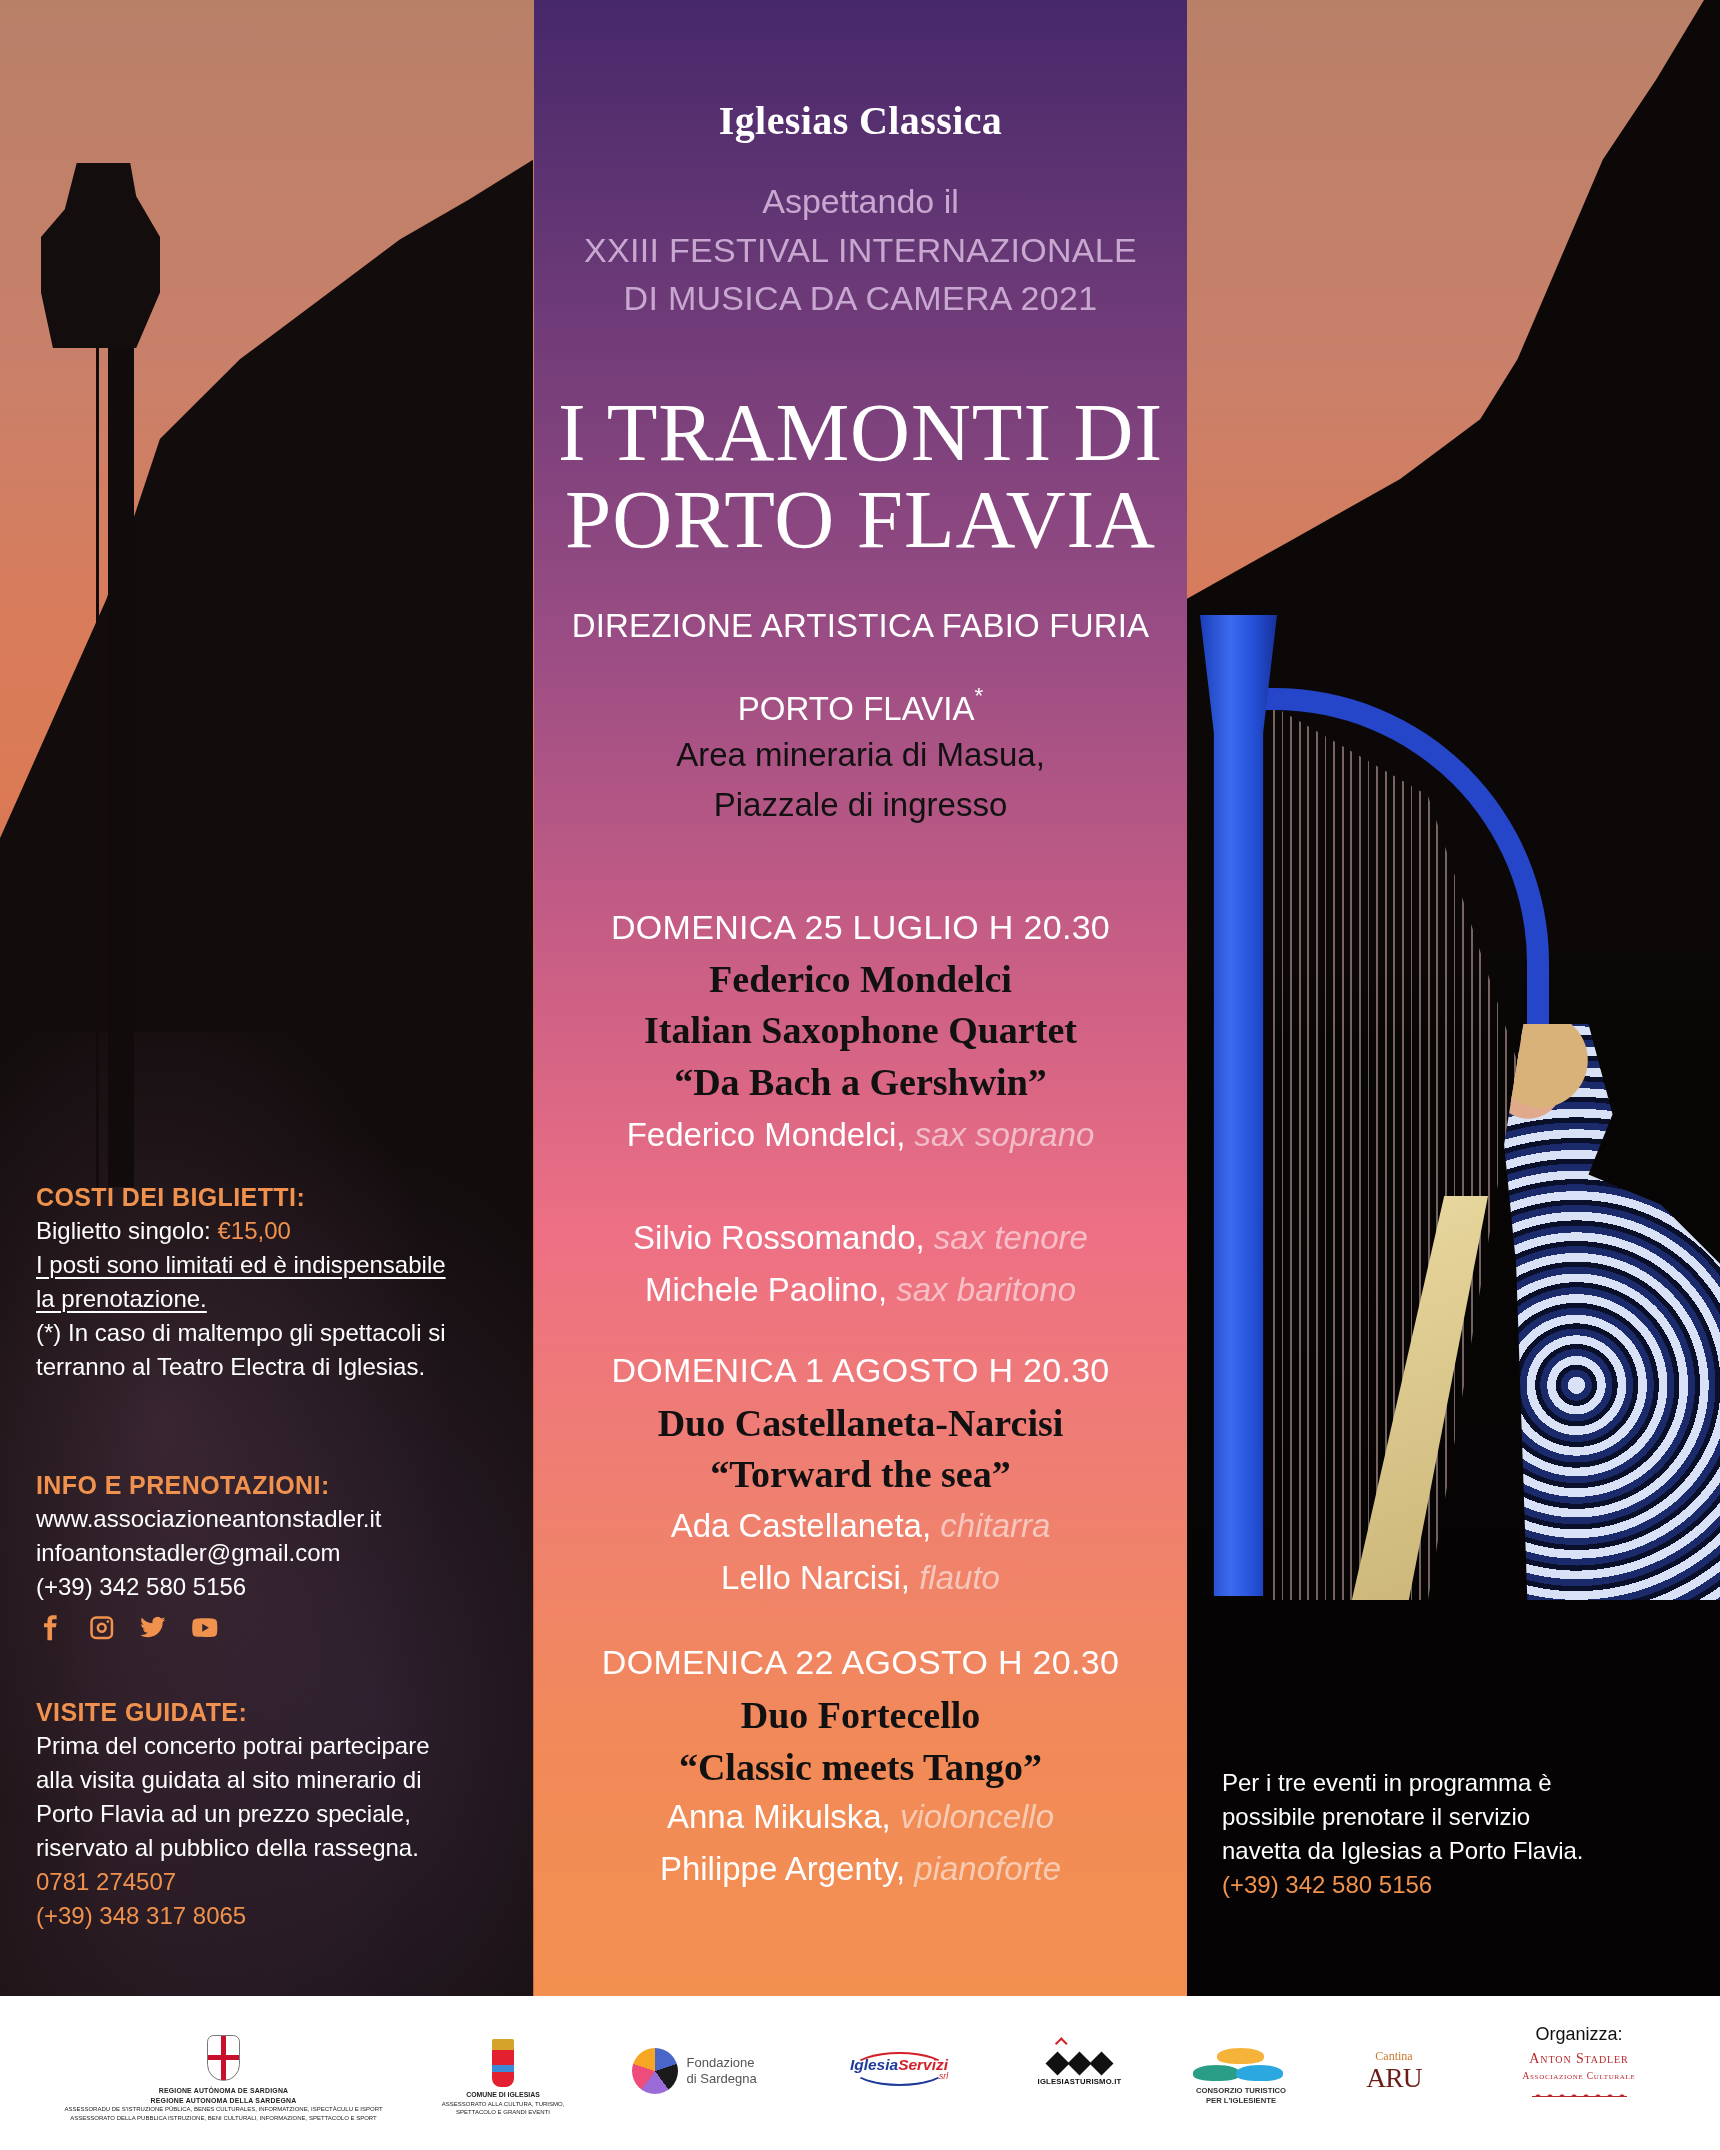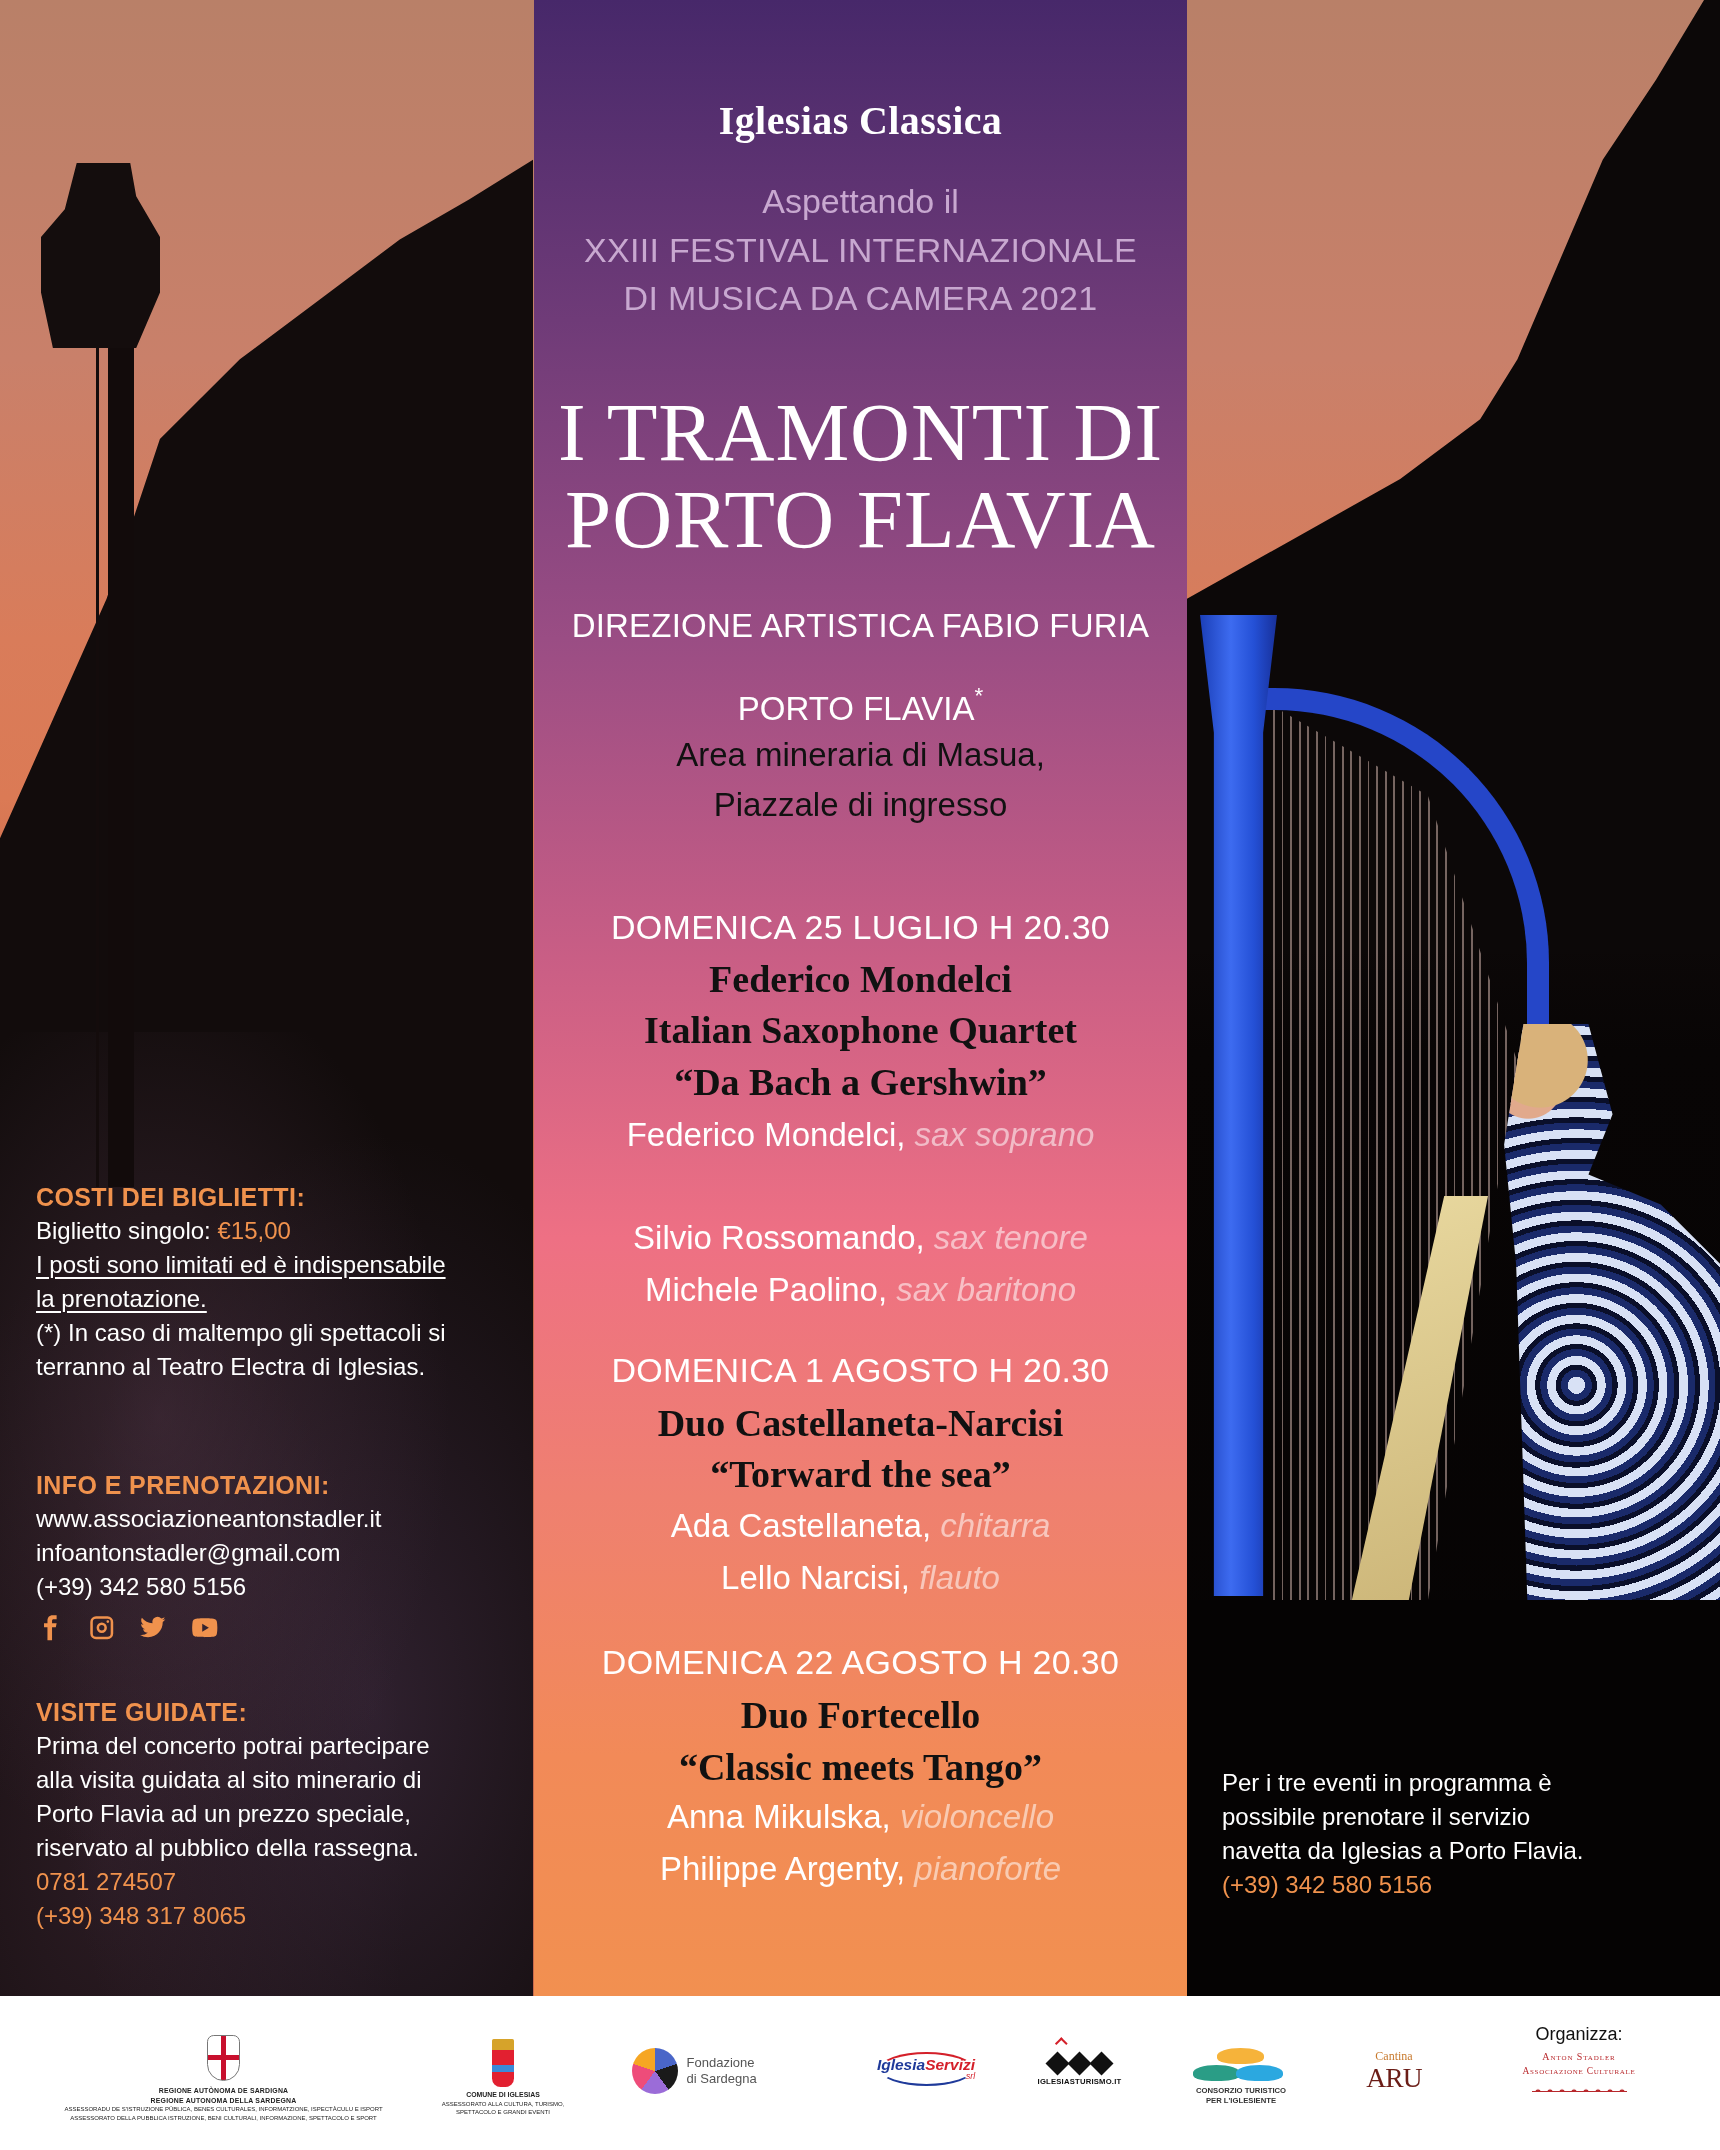--- a/index.html
+++ b/index.html
@@ -148,21 +148,21 @@
   .logo-comune .l1 { font-size: 6.9px; font-weight: bold; line-height: 9.5px; }
   .logo-comune .l2, .logo-comune .l3 { font-size: 6px; line-height: 8.6px; }
 
   .logo-fondazione { left: 632px; top: 52px; display: flex; align-items: center; gap: 8.6px; text-align: left; }
   .fond-mark {
     width: 46px; height: 46px; border-radius: 50%;
     background: conic-gradient(#4a66c8 0 72deg, #1a1a1a 72deg 144deg, #9b6cd8 144deg 216deg, #ee4c7a 216deg 288deg, #f6a623 288deg 360deg);
   }
   .fond-text { font-size: 13px; color: #555; line-height: 16.3px; }
 
-  .logo-servizi { left: 870px; top: 60px; width: 112px; }
+  .logo-servizi { left: 843px; top: 60px; width: 112px; }
   .servizi-text { font-family: "Liberation Sans", sans-serif; font-style: italic; font-weight: bold; font-size: 15.5px; color: #1f3a9a; }
   .servizi-text .red { color: #d4202a; }
   .servizi-srl { font-style: italic; font-size: 8.6px; color: #d4202a; text-align: right; padding-right: 6.9px; margin-top: -3.4px; }
   .servizi-arc { width: 95px; height: 34px; margin: -29px auto 0; border: 2.6px solid #d4202a; border-bottom-color: #1f3a9a; border-left-color: transparent; border-right-color: transparent; border-radius: 50%; }
 
   .logo-turismo { left: 1028px; top: 52px; width: 103px; }
   .turismo-mark { display: flex; justify-content: center; gap: 5.2px; margin-bottom: 5.2px; position: relative; }
   .turismo-diamond { width: 17px; height: 17px; background: #111; transform: rotate(45deg); margin-top: 6.9px; }
   .turismo-caret { position: absolute; left: 29px; top: -8.6px; width: 8.6px; height: 8.6px; border-left: 2.6px solid #d4202a; border-top: 2.6px solid #d4202a; transform: rotate(45deg); }
   .turismo-text { font-size: 7.7px; font-weight: bold; color: #111; letter-spacing: 0.2px; }
@@ -173,21 +173,21 @@
   .cm-b { position: absolute; left: 10.3px; top: 17px; width: 47px; height: 15.5px; background: #2a9d86; border-radius: 50% 50% 40% 40%; }
   .cm-c { position: absolute; left: 53px; top: 17px; width: 47px; height: 15.5px; background: #2ba8e0; border-radius: 50% 50% 40% 40%; }
   .consorzio-text { font-size: 7.7px; font-weight: bold; color: #333; line-height: 10.3px; }
 
   .logo-aru { left: 1364px; top: 53px; width: 60px; }
   .aru-cantina { font-family: "Liberation Serif", serif; font-size: 12px; color: #c87a2e; }
   .aru-name { font-family: "Liberation Serif", serif; font-size: 27.5px; color: #6b1d17; line-height: 27.5px; letter-spacing: -0.9px; }
 
   .logo-stadler { left: 1506px; top: 27.5px; width: 146px; }
   .stadler-organizza { font-size: 18px; color: #111; margin-bottom: 6.9px; }
-  .stadler-name { font-family: "Liberation Serif", serif; font-size: 10px; color: #b8282c; letter-spacing: 0.9px; font-variant: small-caps; }
+  .stadler-name { font-family: "Liberation Serif", serif; font-size: 14px; color: #b8282c; letter-spacing: 0.9px; font-variant: small-caps; }
   .stadler-sub { font-family: "Liberation Serif", serif; font-size: 9.5px; color: #b8282c; letter-spacing: 0.7px; font-variant: small-caps; margin-top: 3.4px; }
   .stadler-notes { height: 12px; margin: 4.3px auto 0; width: 95px; border-bottom: 1.7px solid #b8282c; background: radial-gradient(circle, #b8282c 0 2.6px, rgba(0,0,0,0) 3px) 0 6.9px/12px 10.3px repeat-x; }
 </style>
 </head>
 <body>
 
 <div class="bg">
   <div class="bg-left-mountain"></div>
   <div class="bg-left-plants"></div>
   <div class="bg-pole-cable"></div>

